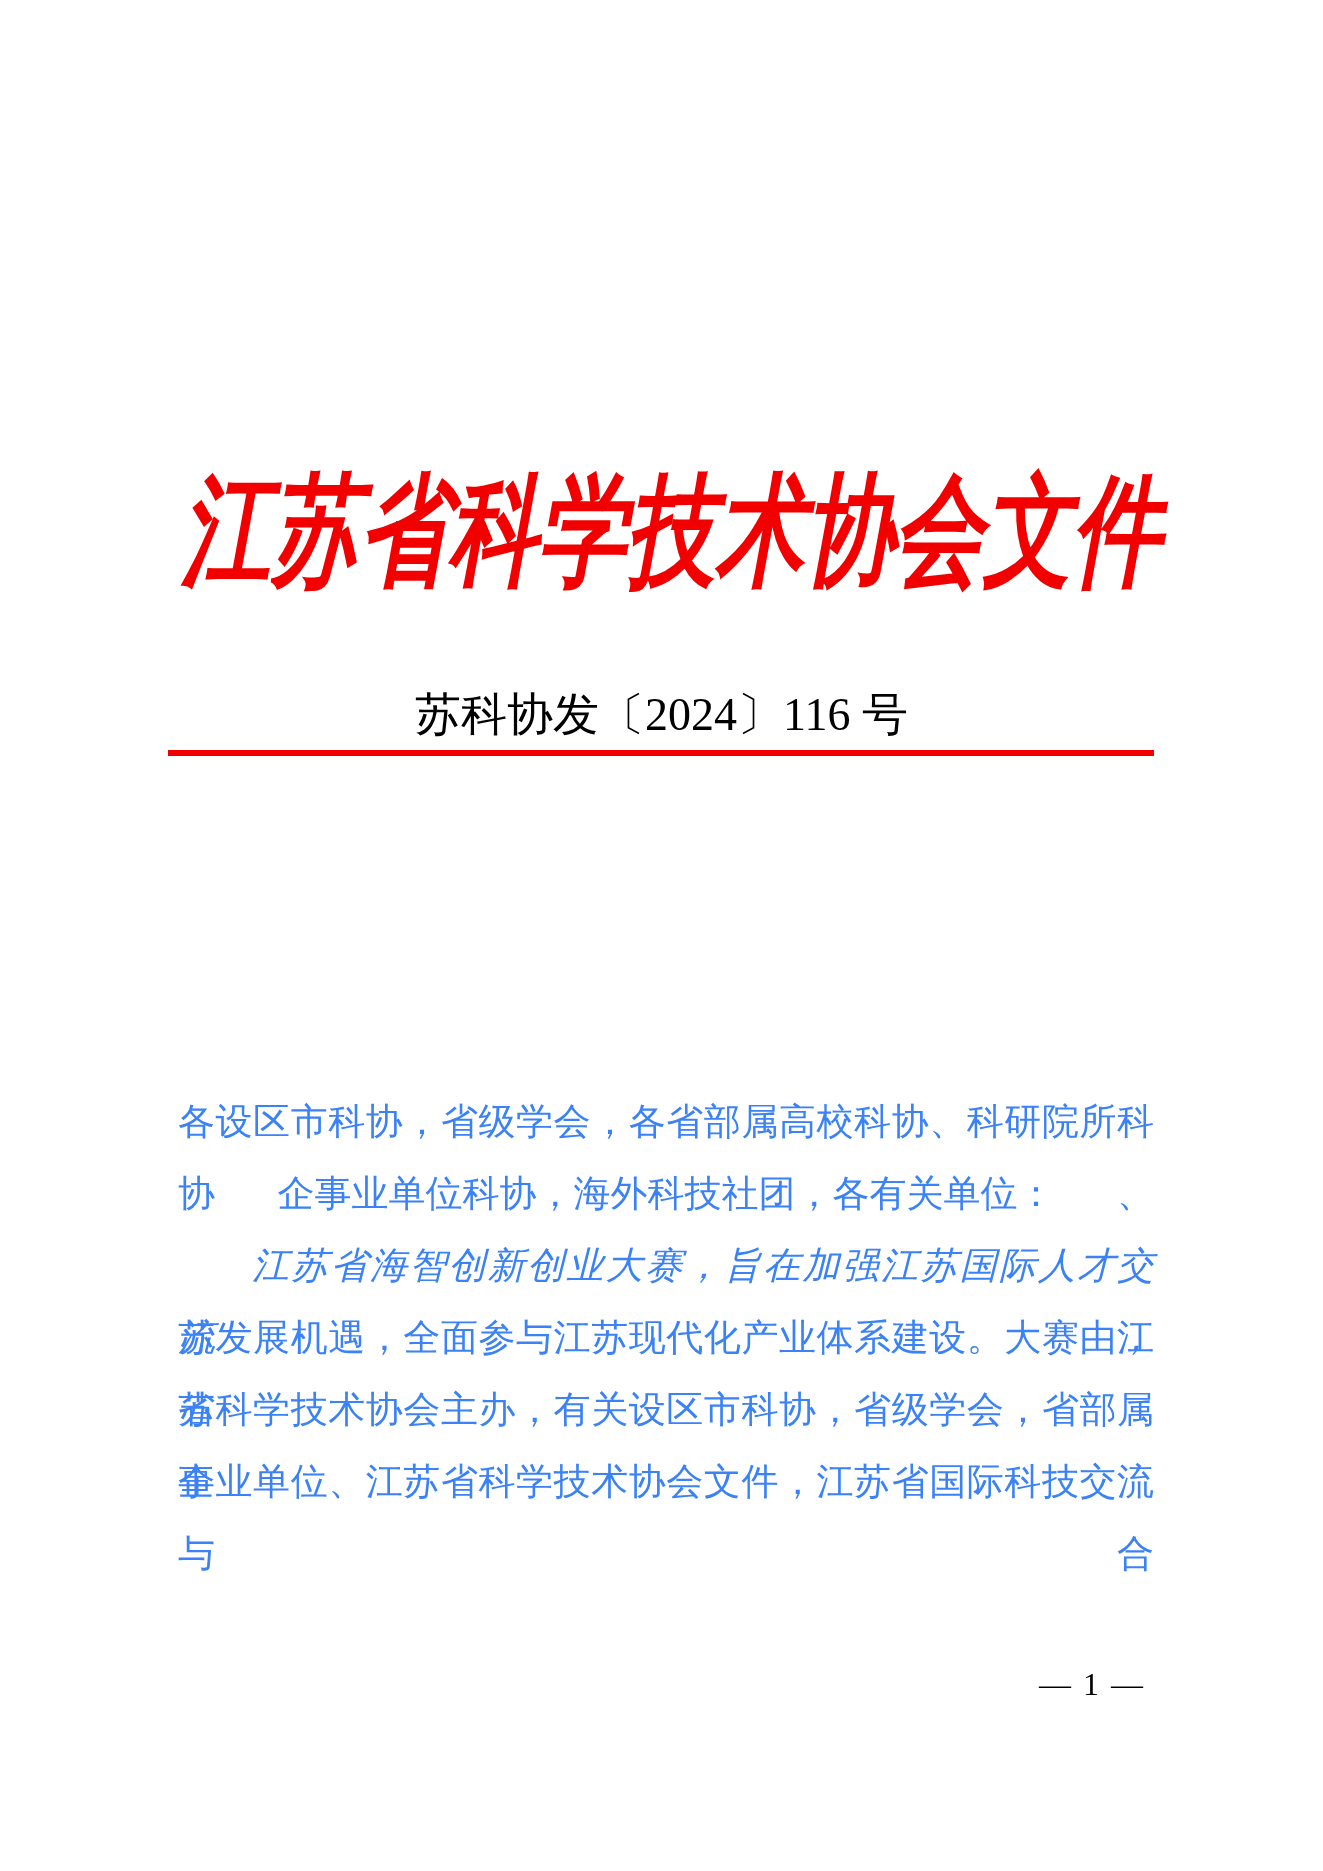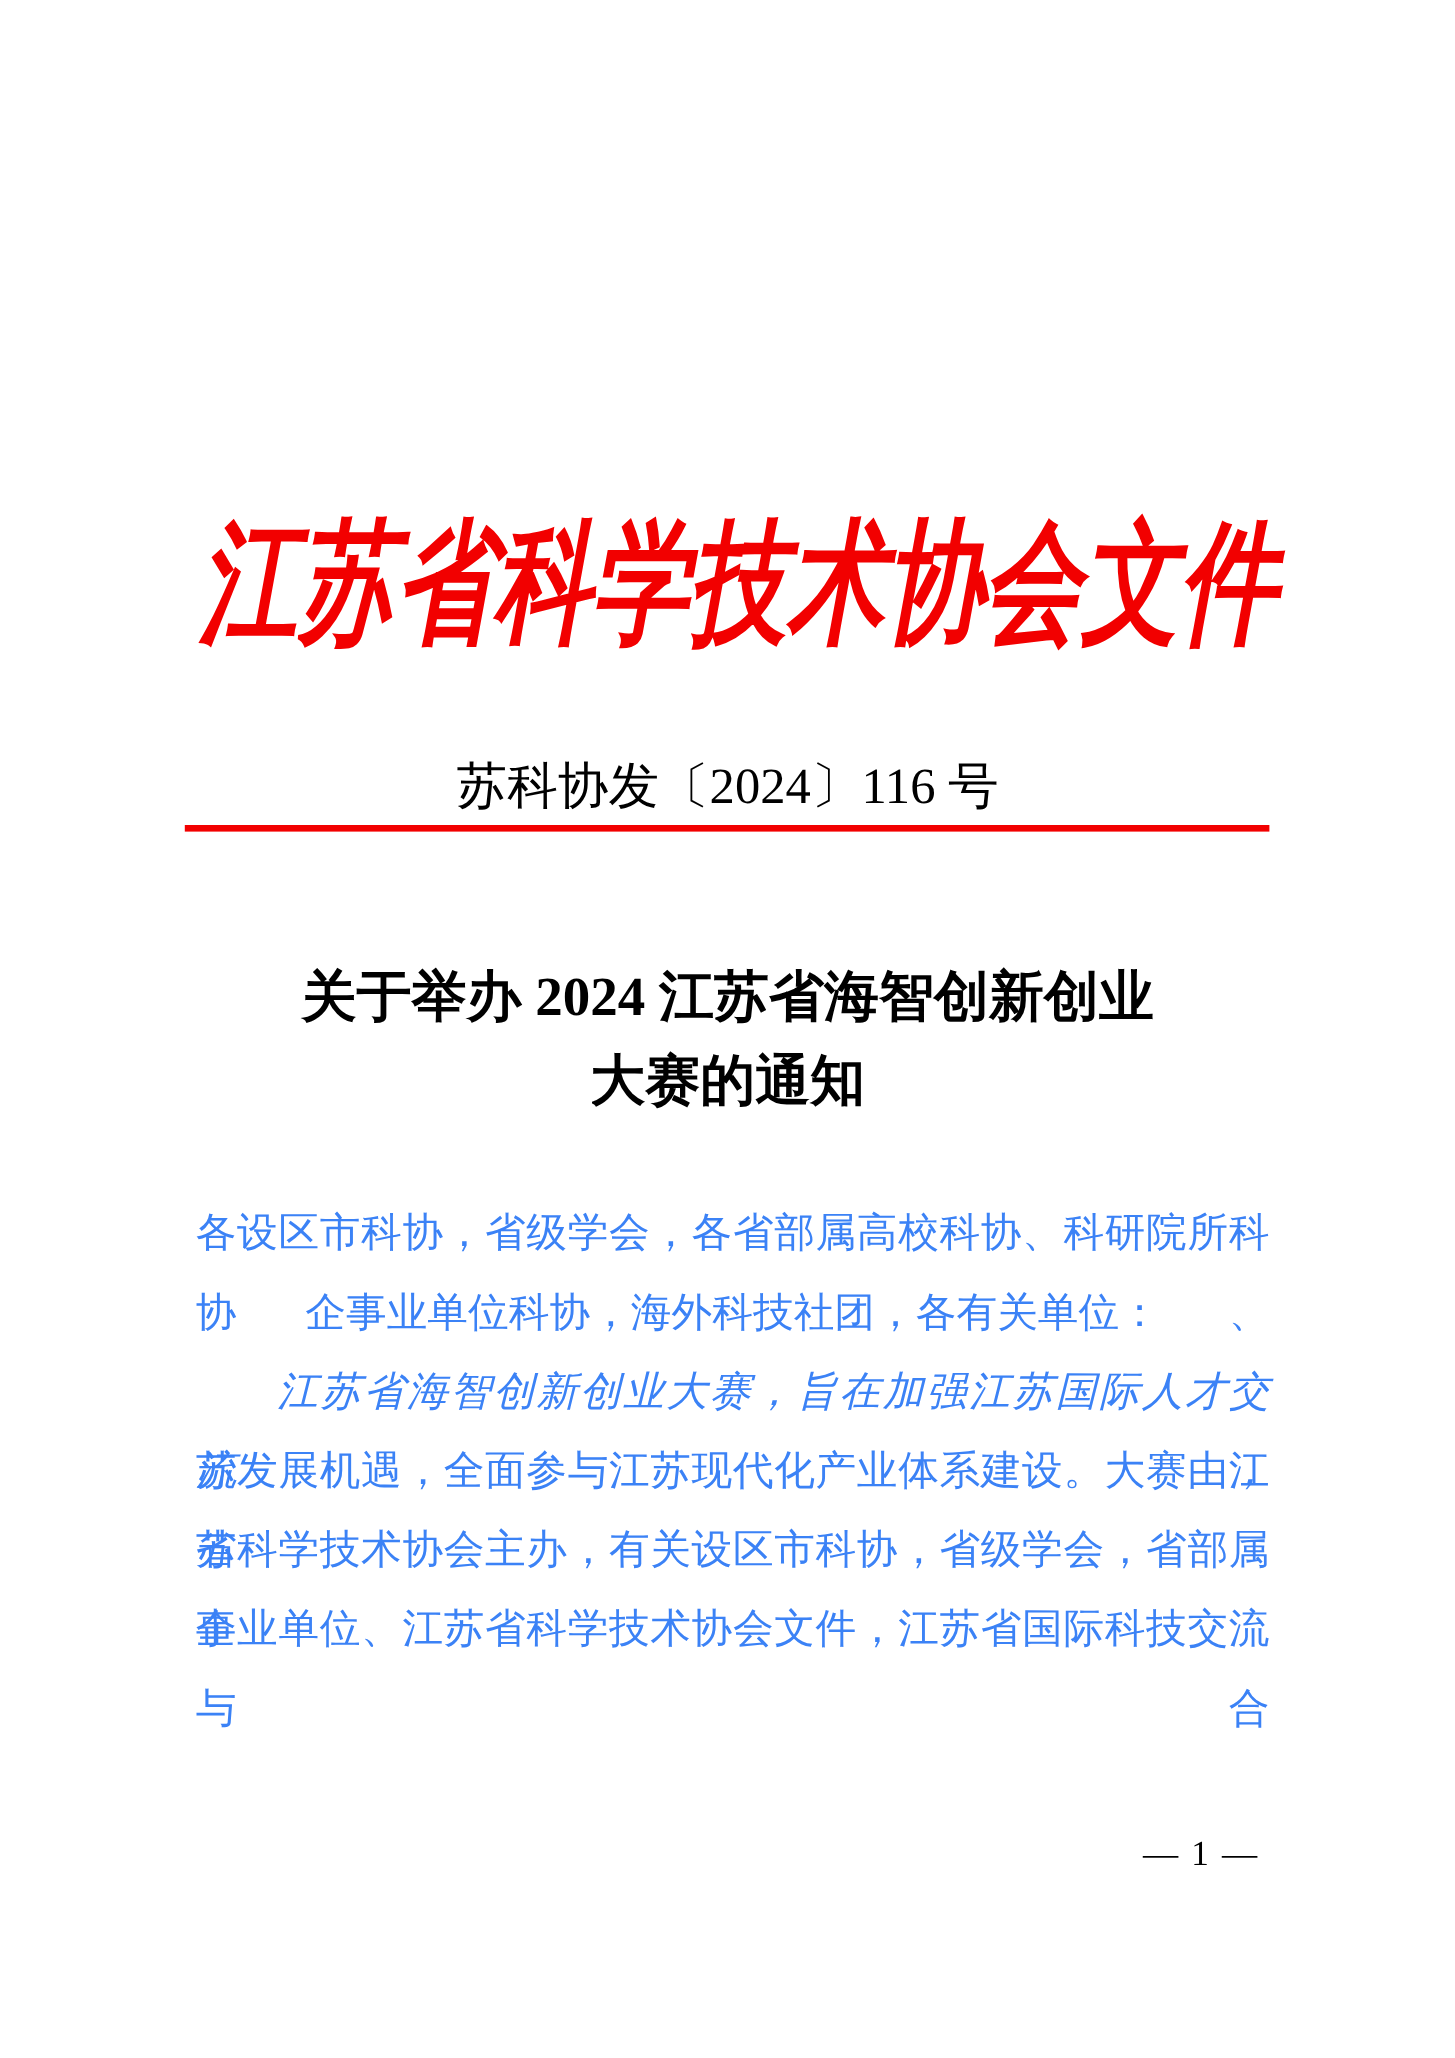--- a/index.html
+++ b/index.html
@@ -110,24 +110,20 @@
 <div class="page">
 
   <div class="org-title-wrap">
     <span class="org-title">江苏省科学技术协会文件</span>
   </div>
 
   <div class="doc-number">苏科协发〔2024〕116 号</div>
 
   <div class="red-divider"></div>
 
-  <div class="main-title">
-    <div>关于举办 2024 江苏省海智创新创业</div>
-    <div>大赛的通知</div>
-  </div>
 
   <div class="body-text">
     <div class="body-line fill">各设区市科协，省级学会，各省部属高校科协、科研院所科协、</div>
     <div class="body-line">企事业单位科协，海外科技社团，各有关单位：</div>
     <div class="body-line fill indent">江苏省海智创新创业大赛，旨在加强江苏国际人才交流，</div>
     <div class="body-line fill">苏发展机遇，全面参与江苏现代化产业体系建设。大赛由江苏</div>
     <div class="body-line fill">省科学技术协会主办，有关设区市科协，省级学会，省部属企</div>
     <div class="body-line fill">事业单位、江苏省科学技术协会文件，江苏省国际科技交流与合</div>
   </div>
 

